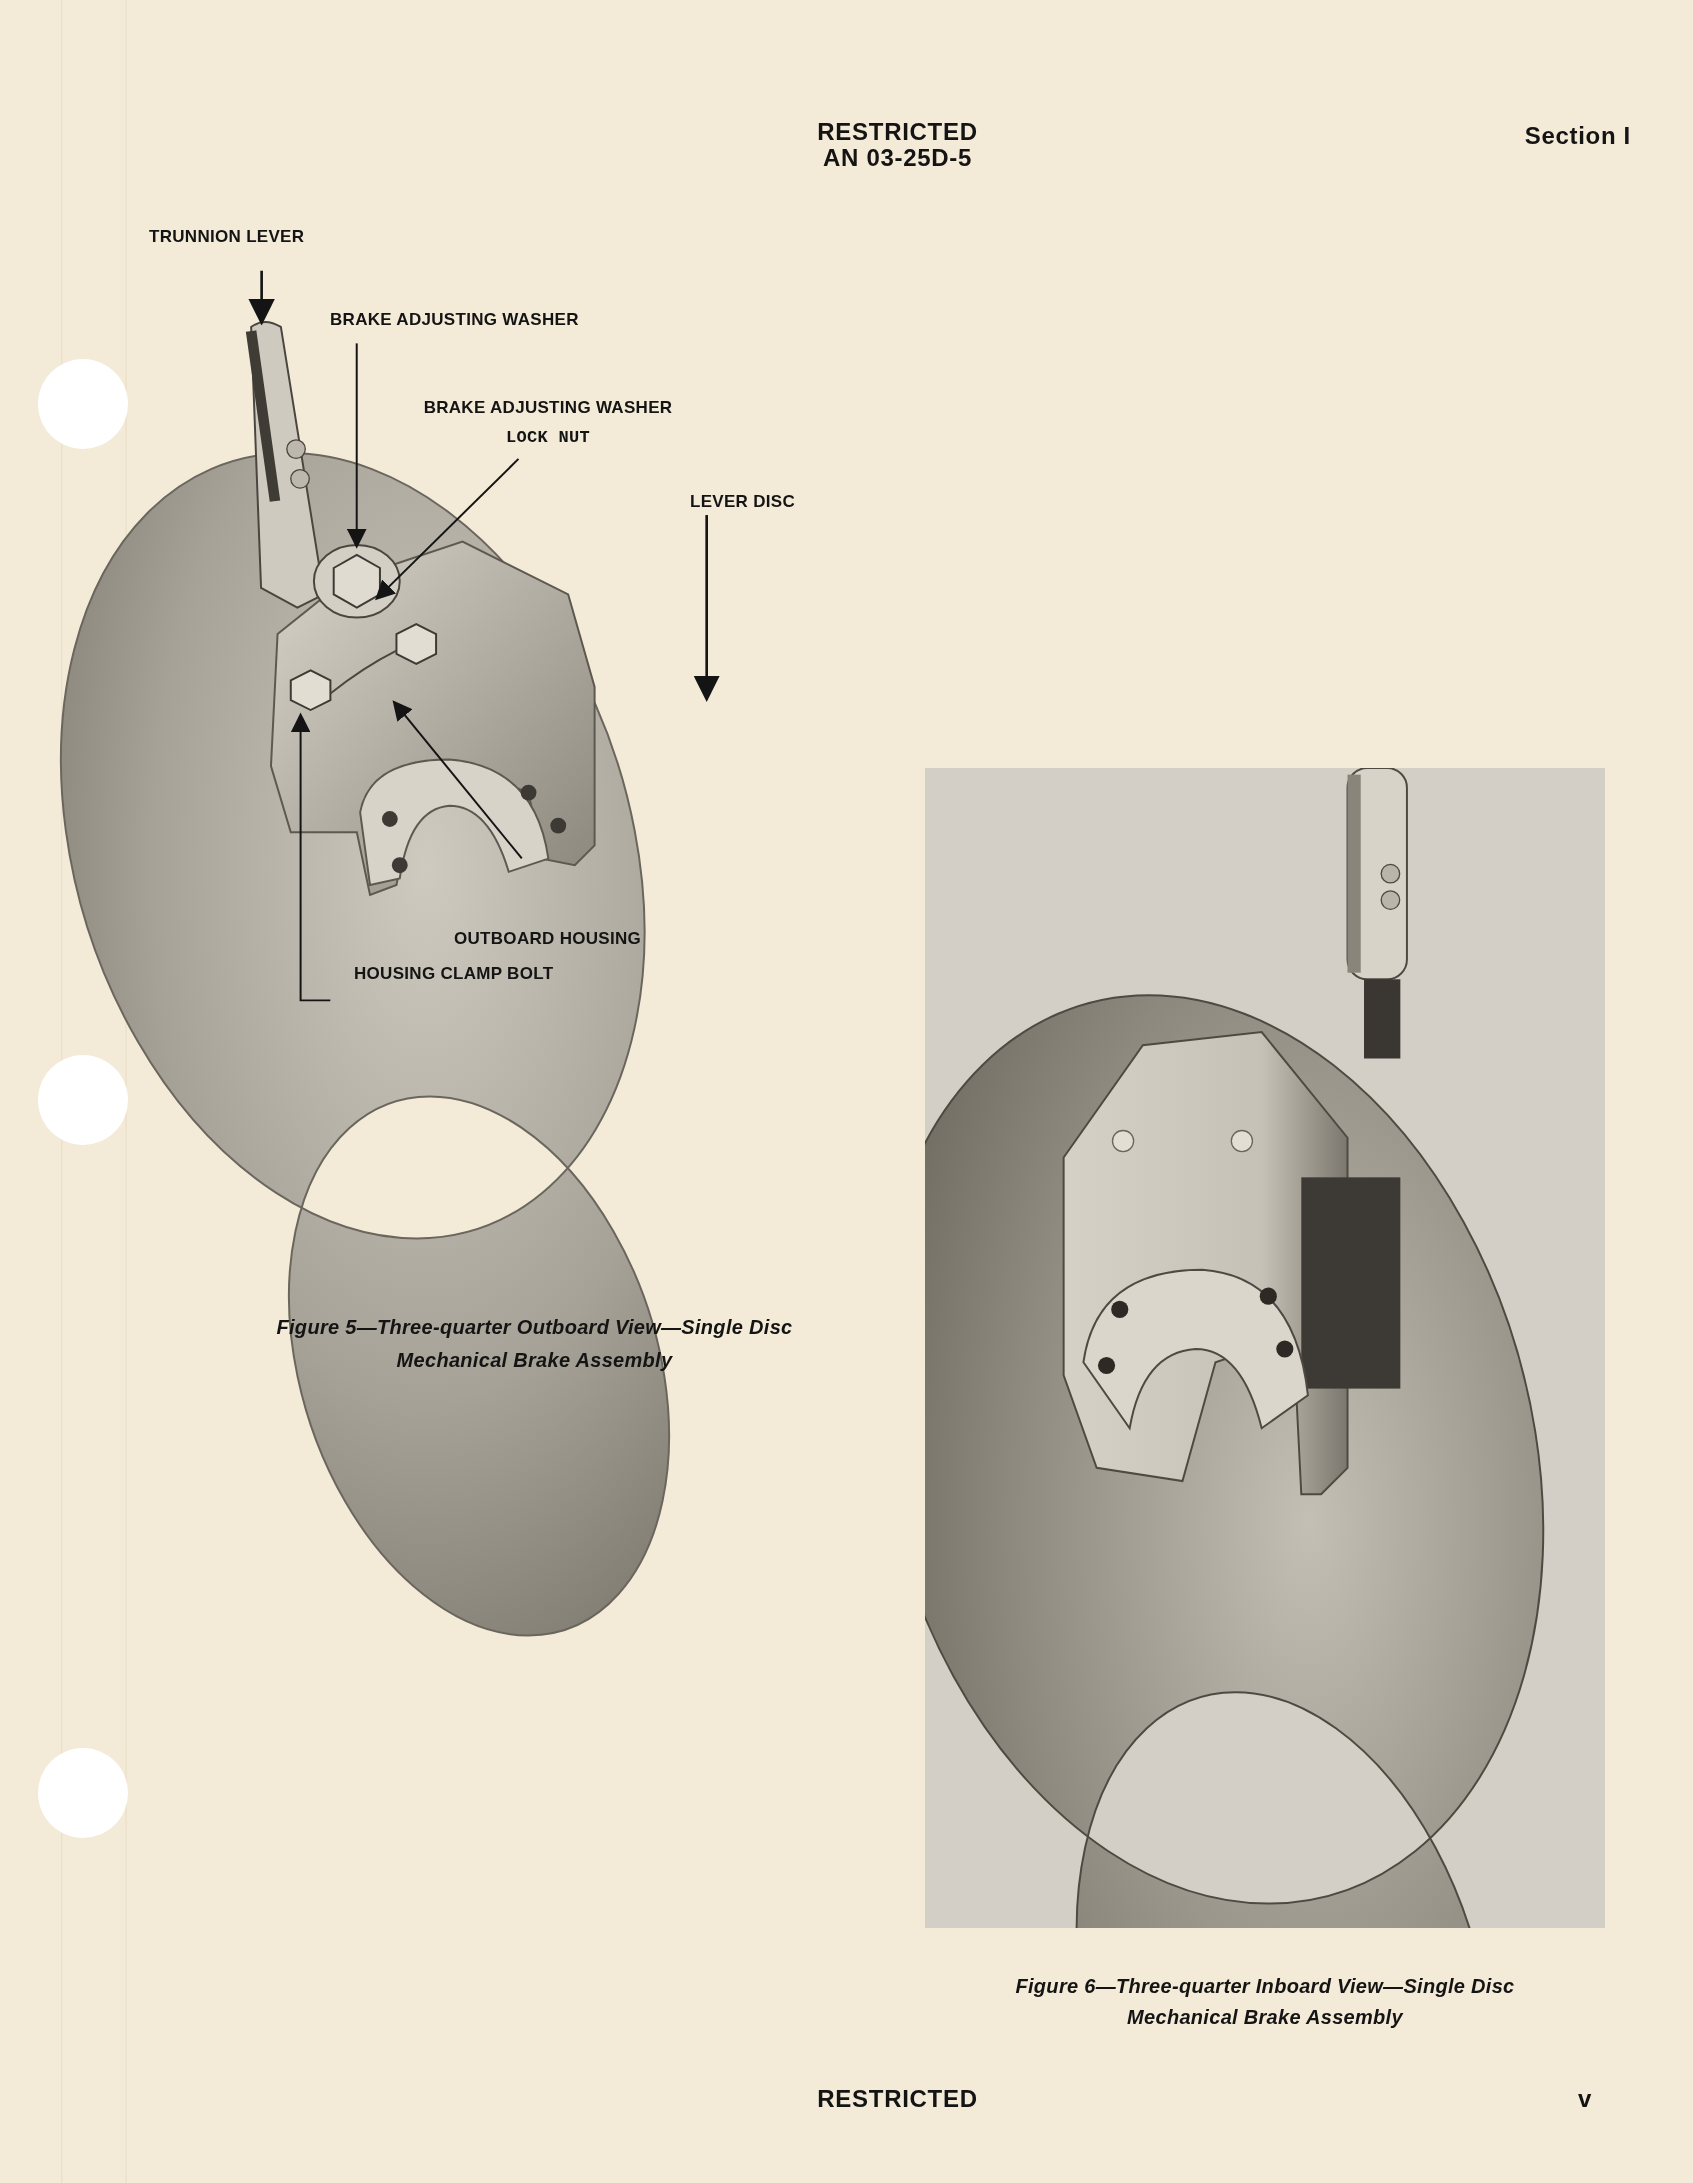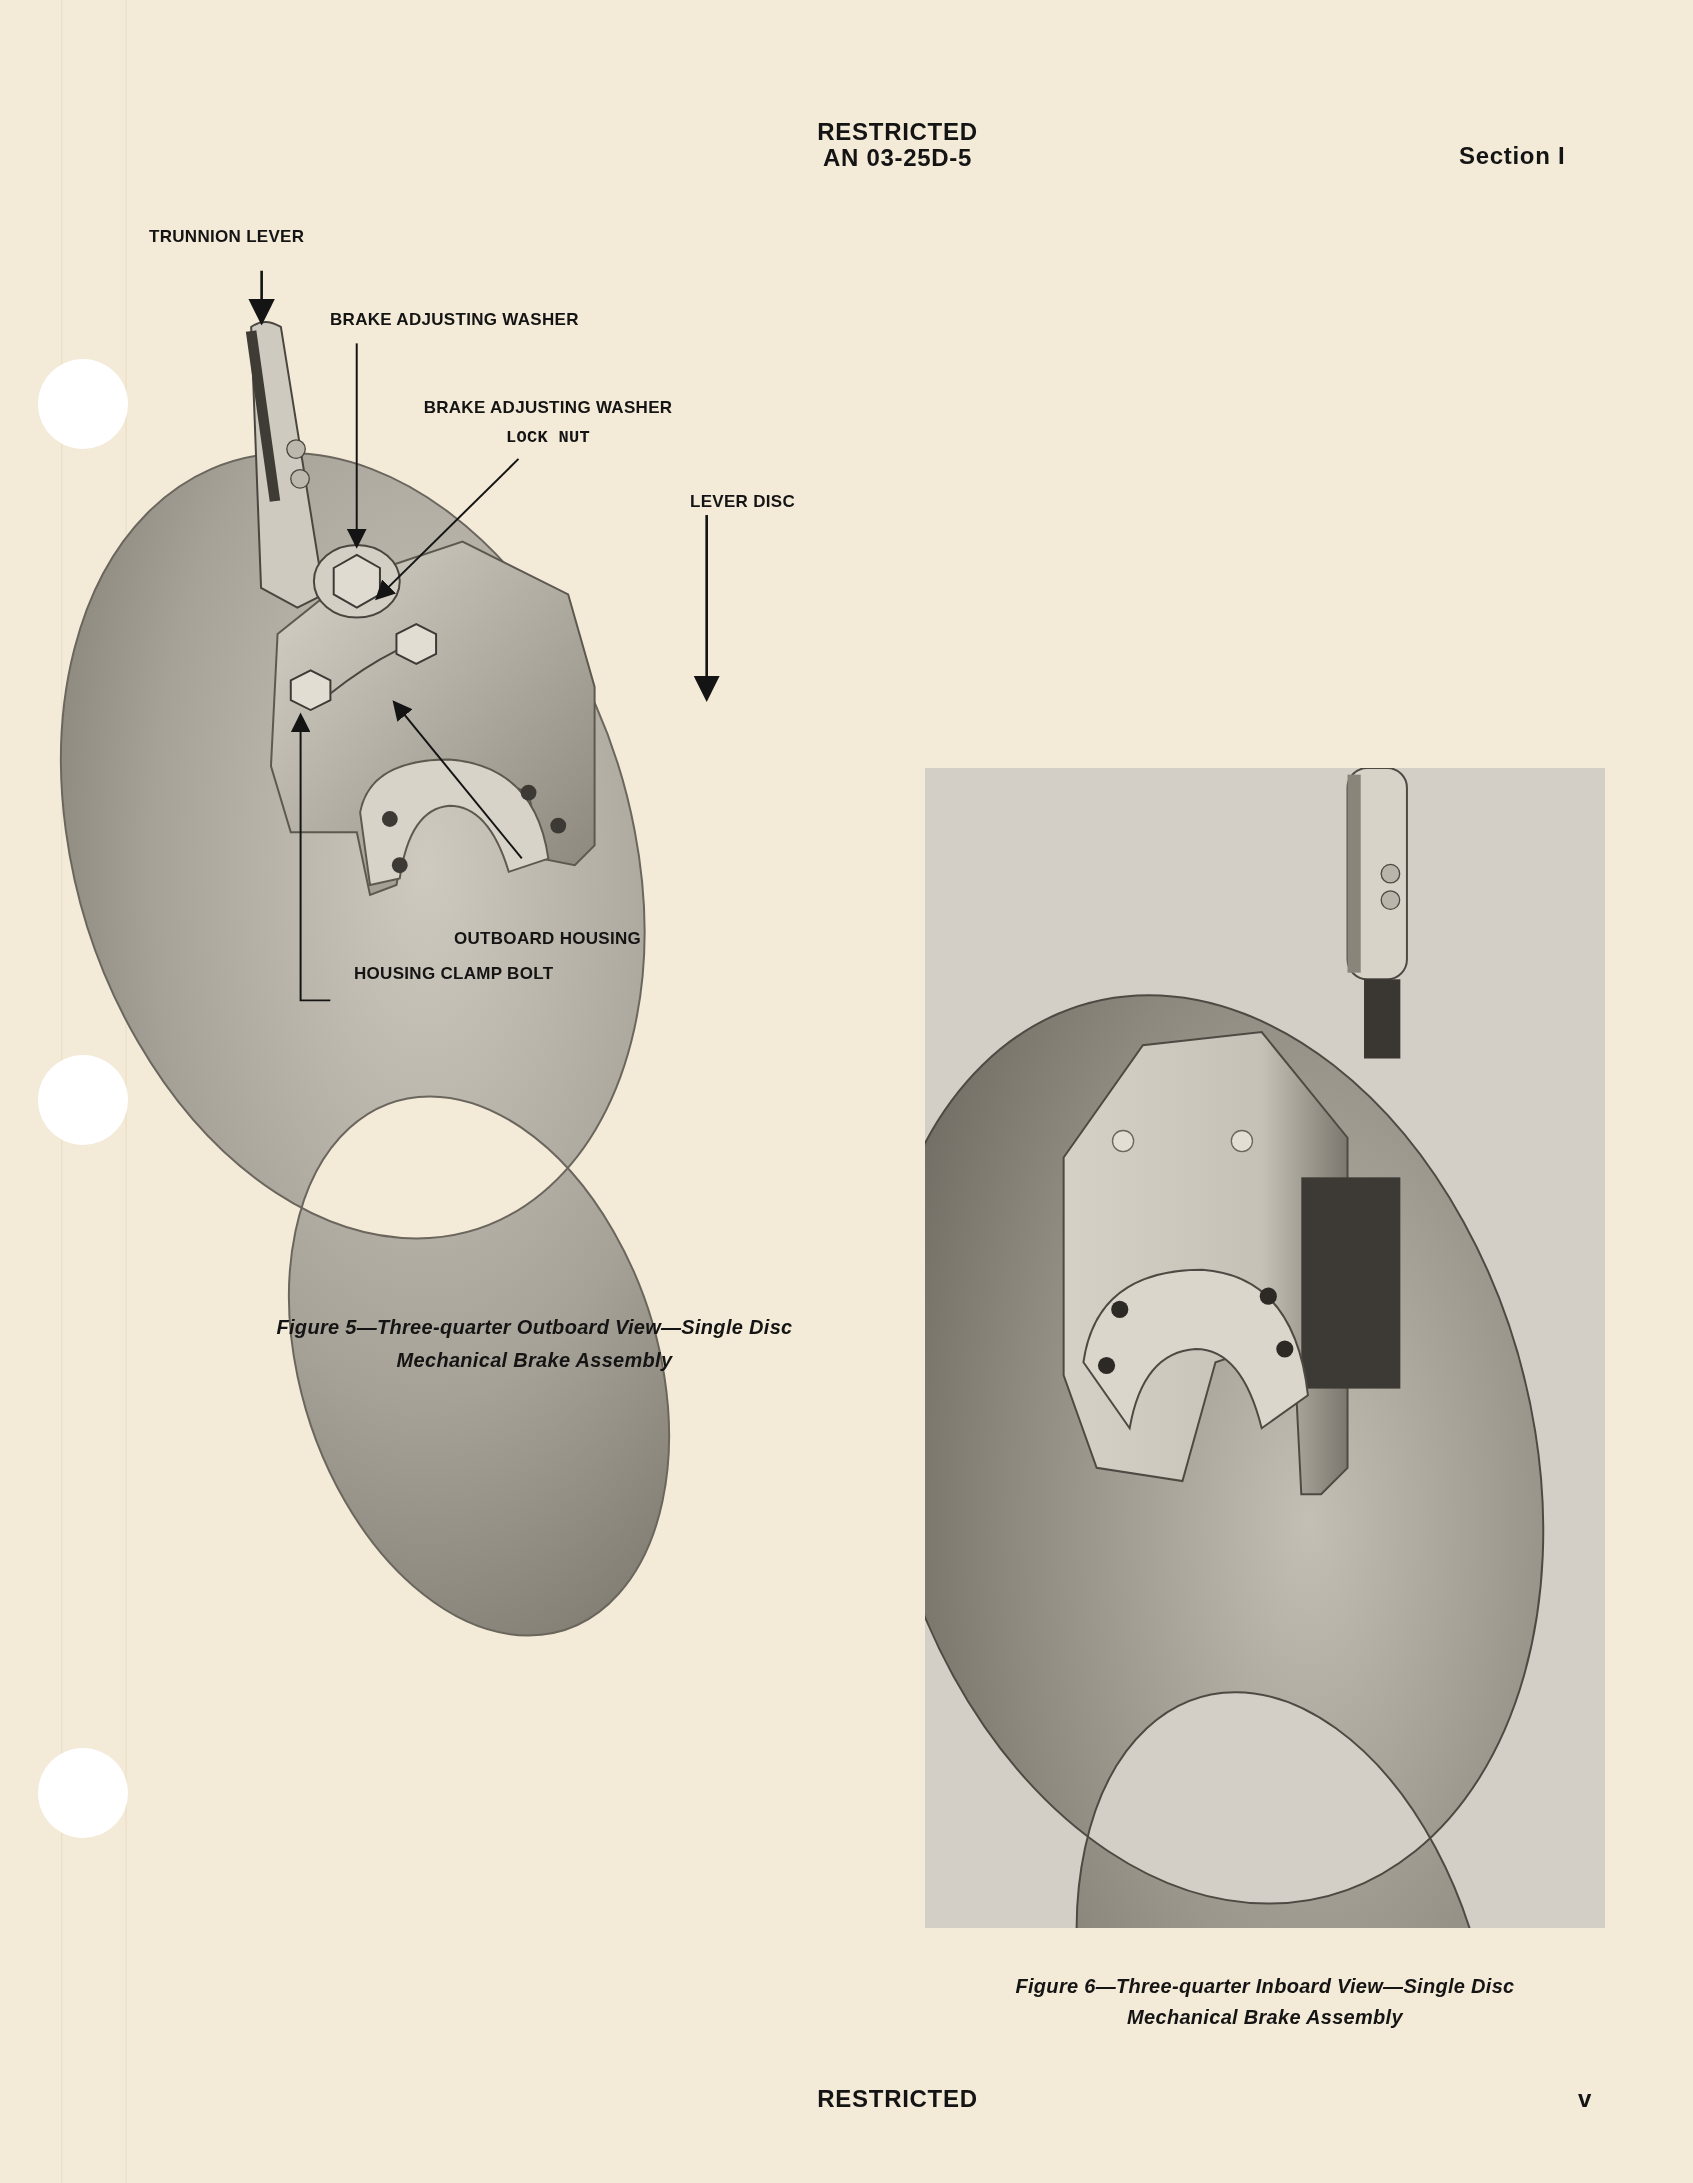--- a/index.html
+++ b/index.html
@@ -22,21 +22,21 @@
 <body>
 
 <div class="paper-lines"></div>
 
 <div class="hole" style="top:359px;"></div>
 <div class="hole" style="top:1055px;"></div>
 <div class="hole" style="top:1748px;"></div>
 
 <div class="abs hdr" style="left:759px; top:119px; width:277px;">RESTRICTED</div>
 <div class="abs hdr" style="left:759px; top:145px; width:277px;">AN 03-25D-5</div>
-<div class="abs hdr" style="left:1459px; top:123px; width:172px; text-align:left;margin-top:20px;">Section I</div>
+<div class="abs hdr" style="left:1459px; top:123px; width:172px; text-align:right;">Section I</div>
 
 <div class="abs" style="left:0; top:0; width:925px; height:1387px;">
   <svg width="925" height="1387" viewBox="0 0 1400 2100">
     <defs>
       <radialGradient id="discGrad" cx="60%" cy="35%" r="75%">
         <stop offset="0" stop-color="#cfcac0"></stop>
         <stop offset="0.6" stop-color="#a7a297"></stop>
         <stop offset="1" stop-color="#7d786e"></stop>
       </radialGradient>
       <linearGradient id="housGrad" x1="0" y1="0" x2="1" y2="1">

